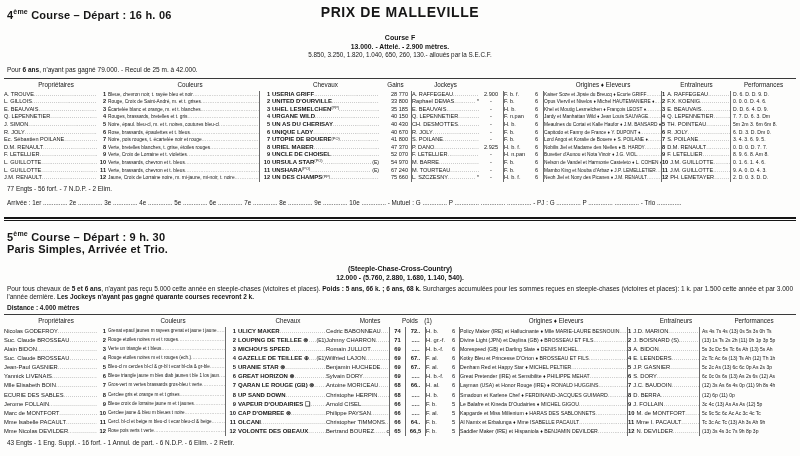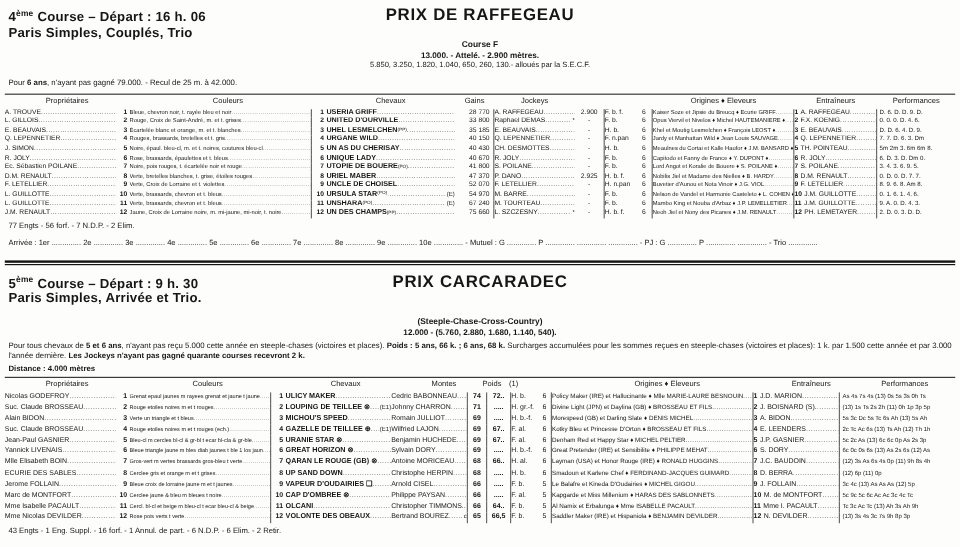--- a/index.html
+++ b/index.html
@@ -48,24 +48,23 @@
 </style>
 </head>
 <body>
 
 <div class="page">
 
   <section>
     <div class="race-head" style="min-height:58px;">
       <div class="head-left">
         <div class="hl"><span>4</span><span class="ord">ème</span><span> Course  –  Départ : 16 h. 06</span></div>
-        <div class="hl">Paris Simples, Couplés, Trio</div>
       </div>
       <div class="head-center">
-        <div class="race-title">PRIX DE RAFFEGEAU</div>
+        <div class="race-title">PRIX DE MALLEVILLE</div>
         <div class="race-cat gap12">Course F</div>
         <div class="race-purse">13.000. - Attelé. - 2.900 mètres.</div>
         <div class="race-alloc">5.850, 3.250, 1.820, 1.040, 650, 260, 130.- alloués par la S.E.C.F.</div>
       </div>
     </div>
     <div class="conds" id="cond1"><span>Pour </span><span class="b">6 ans</span><span>, n'ayant pas gagné 79.000. - Recul de 25 m. à 42.000.</span></div>
     <div class="rtable" id="t1">
         <div class="thead">
           <div class="hc" style="width: 104px;">Propriétaires</div>
           <div class="hc" style="width: 164px;">Couleurs</div>
@@ -500,23 +499,20 @@
     <div class="arrivee">Arrivée : 1er .............. 2e .............. 3e .............. 4e .............. 5e .............. 6e .............. 7e .............. 8e .............. 9e .............. 10e .............. - Mutuel : G .............. P .............. .............. .............. - PJ : G .............. P .............. .............. - Trio ..............</div>
   </section>
 
   <div class="sep"></div>
 
   <section>
     <div class="race-head" style="min-height:28px;">
       <div class="head-left">
         <div class="hl"><span>5</span><span class="ord">ème</span><span> Course  –  Départ : 9 h. 30</span></div>
         <div class="hl">Paris Simples, Arrivée et Trio.</div>
-      </div>
-      <div class="head-center">
-        <div class="race-title">PRIX CARCARADEC</div>
       </div>
     </div>
     <div class="head-center">
       <div class="race-cat" style="margin-top:9px;">(Steeple-Chase-Cross-Country)</div>
       <div class="race-purse">12.000 - (5.760, 2.880, 1.680, 1.140, 540).</div>
     </div>
     <div class="conds" id="cond2"><span>Pour tous chevaux de </span><span class="b">5 et 6 ans</span><span>, n'ayant pas reçu 5.000 cette année en steeple-chases (victoires et places). </span><span class="b">Poids : 5 ans, 66 k. ; 6 ans, 68 k.</span><span> Surcharges accumulées pour les sommes reçues en steeple-chases (victoires et places): 1 k. par 1.500 cette année et par 3.000 l'année dernière. </span><span class="b">Les Jockeys n'ayant pas gagné quarante courses recevront 2 k.</span></div>
     <div class="dist-line">Distance : 4.000 mètres</div>
     <div class="rtable" id="t2">
         <div class="thead">

